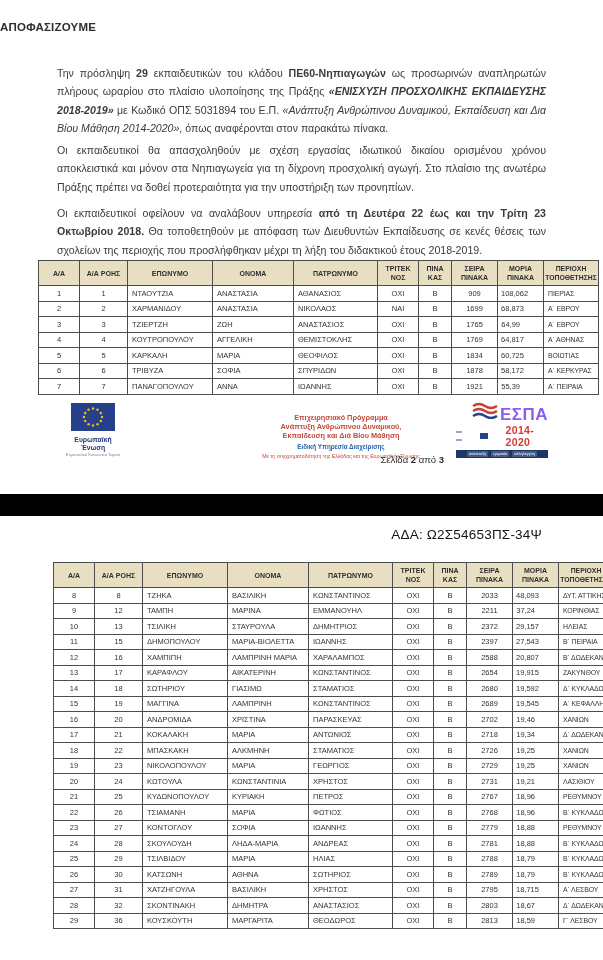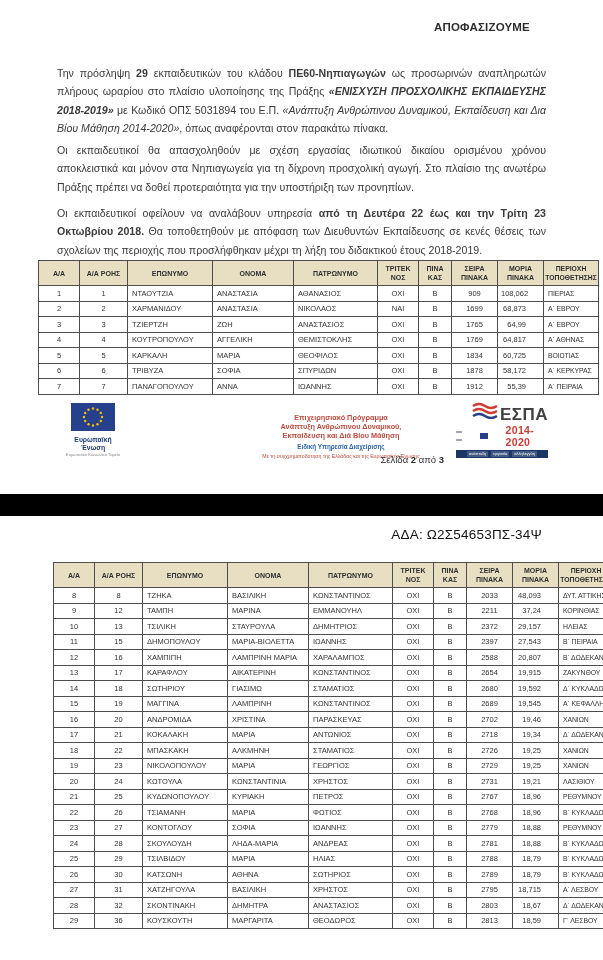--- a/index.html
+++ b/index.html
@@ -4,60 +4,60 @@
 <style>
   html,body{margin:0;padding:0;}
   body{
     width:603px;height:960px;position:relative;overflow:hidden;
     background:#ffffff;font-family:"Liberation Sans", sans-serif;
     color:#363636;-webkit-font-smoothing:antialiased;
   }
   .abs{position:absolute;}
 
   
-  .doc-title{top:21px;left:0;width:530px;text-align:right;font-size:11.5px;font-weight:bold;letter-spacing:.2px;color:#2e2e2e;}
+  .doc-title{top:21px;left:0;width:530px;text-align:left;font-size:11.5px;font-weight:bold;letter-spacing:.2px;color:#2e2e2e;}
   .para{left:57px;width:489px;text-align:justify;font-size:10.6px;line-height:18.5px;color:#3b3b3b;}
   .p1{top:53px;}
   .p2{top:130px;}
   .p3{top:193px;}
 
   
   .appt-table{border-collapse:collapse;table-layout:fixed;width:530px;font-size:7.5px;color:#333;}
   .appt-table th,.appt-table td{border:1px solid #4d4d4d;overflow:hidden;vertical-align:middle;}
   .appt-table th{background:#e8dfc3;font-weight:bold;text-align:center;font-size:7px;line-height:9px;padding:3px 1px;color:#2f2f2f;}
   .appt-table td{padding:2.5px 3px;line-height:9.5px;background:#fff;}
   .appt-table th.c0{width:38px;} .appt-table th.c1{width:45px;}
   .appt-table th.c2{width:82px;} .appt-table th.c3{width:78px;}
   .appt-table th.c4{width:81px;} .appt-table th.c5{width:38px;}
   .appt-table th.c6{width:30px;} .appt-table th.c7{width:43px;}
   .appt-table th.c8{width:43px;} .appt-table th.c9{width:52px;}
   .appt-table td.c0,.appt-table td.c1,.appt-table td.c5,.appt-table td.c6,.appt-table td.c7{text-align:center;}
   .appt-table td.c2,.appt-table td.c3,.appt-table td.c4,.appt-table td.c9{text-align:left;padding-left:4px;}
-  .appt-table td.c8{text-align:right;padding-right:17px;}
+  .appt-table td.c8{text-align:right;padding-right:23px;}
   .appt-table td.c9{font-size:6.9px;white-space:nowrap;letter-spacing:-0.1px;}
   .appt-table th.c9{font-size:6.8px;}
   .table1{top:260px;left:38px;}
   .table2{top:46px;left:38px;}
 
   
   .logos{top:402px;left:58px;width:492px;height:54px;}
   .logo-eu{left:4px;top:1px;width:62px;text-align:center;}
   .logo-eu .eu-name{font-size:6.8px;font-weight:bold;color:#1f3a7a;line-height:8px;margin-top:1px;}
   .logo-eu .eu-sub{font-size:4.2px;color:#8a8a8a;line-height:5px;}
   .logo-ed{left:66px;top:3px;width:112px;color:#2b63ad;}
   .logo-ed .ed1{font-size:10px;margin-left:16px;line-height:11px;}
   .logo-ed .ed2{font-size:10.5px;font-weight:bold;margin-left:24px;line-height:12px;}
   .logo-ed .ed3{font-size:6.8px;color:#6b8f63;margin-left:10px;line-height:9px;display:flex;align-items:center;gap:2px;}
   .logo-op{left:180px;top:11px;width:206px;text-align:center;}
   .logo-op .op-red{font-size:7.3px;font-weight:bold;color:#c24a3e;line-height:9px;}
   .logo-op .op-blue{font-size:6.3px;font-weight:bold;color:#2b63ad;line-height:9px;margin-top:2px;}
   .logo-op .op-tiny{font-size:5.2px;color:#c24a3e;line-height:7px;margin-top:2px;}
   .logo-espa{left:398px;top:0;width:92px;}
   .espa-top{display:flex;align-items:flex-end;justify-content:flex-end;gap:2px;}
-  .espa-title{font-size:17px;font-weight:bold;color:#404040;line-height:17px;letter-spacing:.5px;}
+  .espa-title{font-size:17px;font-weight:bold;color:#8b5cf6;line-height:17px;letter-spacing:.5px;}
   .espa-years{display:flex;align-items:center;justify-content:flex-end;gap:18px;margin-top:1px;}
   .espa-years .yrs{font-size:10.5px;font-weight:bold;color:#d23b33;letter-spacing:.3px;}
   .mini-flag{display:inline-block;width:9px;height:6px;background:#27408b;}
   .mini-dashes{display:inline-block;width:8px;height:6px;border-top:2px solid #9aa7c4;border-bottom:2px solid #9aa7c4;}
   .espa-bar{margin-top:2px;background:#1c3667;height:8px;display:flex;align-items:center;justify-content:center;gap:3px;padding:0 2px;}
   .espa-bar span{font-size:4px;color:#fff;background:rgba(255,255,255,.18);padding:0 2px;border-radius:1px;line-height:6px;}
 
   .page-num{top:454px;left:8px;width:436px;text-align:right;font-size:9.5px;color:#2e2e2e;}
 
   
@@ -165,21 +165,21 @@
         <td class="c9">Α΄ ΚΕΡΚΥΡΑΣ</td>
       </tr>
       <tr>
         <td class="c0">7</td>
         <td class="c1">7</td>
         <td class="c2">ΠΑΝΑΓΟΠΟΥΛΟΥ</td>
         <td class="c3">ΑΝΝΑ</td>
         <td class="c4">ΙΩΑΝΝΗΣ</td>
         <td class="c5">ΟΧΙ</td>
         <td class="c6">Β</td>
-        <td class="c7">1912</td>
+        <td class="c7">1921</td>
         <td class="c8">55,39</td>
         <td class="c9">Α΄ ΠΕΙΡΑΙΑ</td>
       </tr>
     </tbody>
   </table>
 
 <div class="abs logos">
   <div class="abs logo-eu">
     <span>
       <svg width="44" height="28" viewBox="0 0 44 28">

